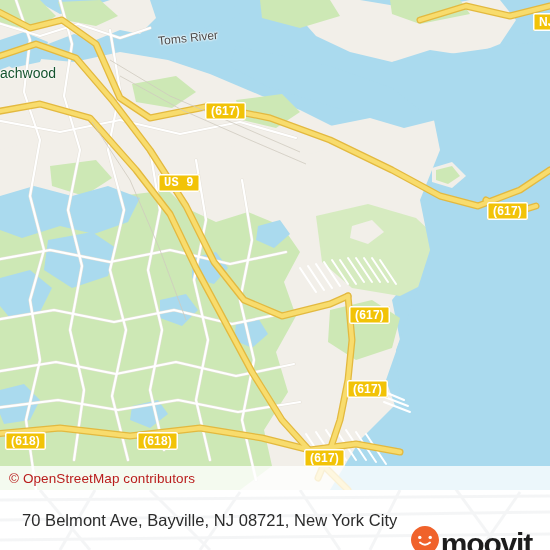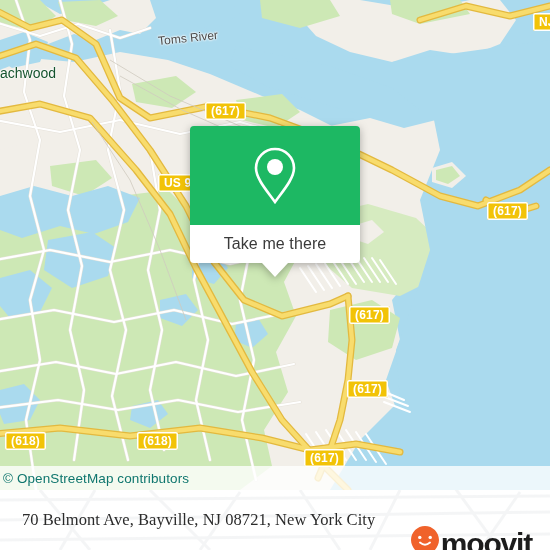--- a/index.html
+++ b/index.html
@@ -15,21 +15,21 @@
   .map svg{display:block;}
 
   
   .attrib{
     position:absolute;left:0;top:466px;width:550px;height:24px;
     background:rgba(255,255,255,.78);
     display:flex;align-items:center;
     z-index:40;
   }
   .attrib span{
-    font-size:13.5px;color:#0f766e;padding-left:3px;letter-spacing:.1px;
+    font-size:13.5px;color:#b91c1c;padding-left:9px;letter-spacing:.1px;
     font-family:"Liberation Sans","DejaVu Sans",sans-serif;
   }
 
   
   .popup{
     position:absolute;left:190px;top:126px;width:170px;z-index:60;
     filter:drop-shadow(0 2px 4px rgba(0,0,0,.30));
   }
   .popup-top{
     height:99px;background:#1db863;
@@ -58,21 +58,21 @@
     position:absolute;left:0;top:490px;width:550px;height:60px;
     background:#ffffff;overflow:hidden;
   }
   .footer-watermark{position:absolute;left:0;top:-490px;width:550px;height:550px;opacity:.10;pointer-events:none;}
   .footer-inner{
     position:relative;width:100%;height:100%;
     display:flex;align-items:center;justify-content:space-between;
     padding:0 18px 0 22px;box-sizing:border-box;
   }
   .footer-address{
-    font-size:16.5px;color:#2b2b2b;letter-spacing:.05px;white-space:nowrap;font-family:Liberation Serif, serif;
+    font-size:16.5px;color:#2b2b2b;letter-spacing:.05px;white-space:nowrap;
   }
   .brand{display:flex;align-items:center;gap:1px;margin-top:48px;}
   .brand-word{
     font-size:30px;font-weight:700;color:#1c1c1c;letter-spacing:-1.2px;
     line-height:1;font-family:"Liberation Sans","DejaVu Sans",sans-serif;
   }
 </style>
 </head>
 <body>
 
@@ -226,46 +226,34 @@
       </g>
     </svg>
 
     <div id="place-labels">
         <div style="position: absolute; left: 158px; top: 31px; font-size: 12px; color: rgb(74, 74, 74); white-space: nowrap; transform: rotate(-6deg); text-shadow: rgb(255, 255, 255) 0px 0px 2px, rgb(255, 255, 255) 0px 0px 2px, rgb(255, 255, 255) 0px 0px 3px; pointer-events: none;">Toms River</div>
         <div style="position: absolute; left: 0px; top: 65px; font-size: 14px; color: #14532d; white-space: nowrap; transform: rotate(0deg); text-shadow: rgb(255, 255, 255) 0px 0px 2px, rgb(255, 255, 255) 0px 0px 2px, rgb(255, 255, 255) 0px 0px 3px; pointer-events: none;">achwood</div>
       </div>
 
     <div id="road-shields">
         <div style="position: absolute; left: 205px; top: 102px; background: rgb(242, 195, 7); color: rgb(255, 255, 255); font-size: 12px; font-weight: 700; line-height: 1; padding: 3px 6px; border-radius: 2px; box-shadow: rgb(255, 255, 255) 0px 0px 0px 1.5px inset; white-space: nowrap; letter-spacing: 0.2px;">(617)</div>
-        <div style="position: absolute; left: 158px; top: 174px; background: rgb(242, 195, 7); color: rgb(255, 255, 255); font-size: 12px; font-weight: 700; line-height: 1; padding: 3px 6px; border-radius: 2px; box-shadow: rgb(255, 255, 255) 0px 0px 0px 1.5px inset; white-space: nowrap; letter-spacing: 0.2px;">US 9</div>
+        <div style="position: absolute; left: 158px; top: 174px; background: rgb(242, 195, 7); color: rgb(255, 255, 255); font-size: 12px; font-weight: 700; line-height: 1; padding: 3px 6px; border-radius: 2px; box-shadow: rgb(255, 255, 255) 0px 0px 0px 1.5px inset; white-space: nowrap; letter-spacing: 0.2px; font-family: Liberation Mono, monospace;">US 9</div>
         <div style="position: absolute; left: 487px; top: 202px; background: rgb(242, 195, 7); color: rgb(255, 255, 255); font-size: 12px; font-weight: 700; line-height: 1; padding: 3px 6px; border-radius: 2px; box-shadow: rgb(255, 255, 255) 0px 0px 0px 1.5px inset; white-space: nowrap; letter-spacing: 0.2px;">(617)</div>
         <div style="position: absolute; left: 533px; top: 13px; background: rgb(242, 195, 7); color: rgb(255, 255, 255); font-size: 12px; font-weight: 700; line-height: 1; padding: 3px 6px; border-radius: 2px; box-shadow: rgb(255, 255, 255) 0px 0px 0px 1.5px inset; white-space: nowrap; letter-spacing: 0.2px;">NJ 3</div>
         <div style="position: absolute; left: 349px; top: 306px; background: rgb(242, 195, 7); color: rgb(255, 255, 255); font-size: 12px; font-weight: 700; line-height: 1; padding: 3px 6px; border-radius: 2px; box-shadow: rgb(255, 255, 255) 0px 0px 0px 1.5px inset; white-space: nowrap; letter-spacing: 0.2px;">(617)</div>
         <div style="position: absolute; left: 347px; top: 380px; background: rgb(242, 195, 7); color: rgb(255, 255, 255); font-size: 12px; font-weight: 700; line-height: 1; padding: 3px 6px; border-radius: 2px; box-shadow: rgb(255, 255, 255) 0px 0px 0px 1.5px inset; white-space: nowrap; letter-spacing: 0.2px;">(617)</div>
         <div style="position: absolute; left: 5px; top: 432px; background: rgb(242, 195, 7); color: rgb(255, 255, 255); font-size: 12px; font-weight: 700; line-height: 1; padding: 3px 6px; border-radius: 2px; box-shadow: rgb(255, 255, 255) 0px 0px 0px 1.5px inset; white-space: nowrap; letter-spacing: 0.2px;">(618)</div>
         <div style="position: absolute; left: 137px; top: 432px; background: rgb(242, 195, 7); color: rgb(255, 255, 255); font-size: 12px; font-weight: 700; line-height: 1; padding: 3px 6px; border-radius: 2px; box-shadow: rgb(255, 255, 255) 0px 0px 0px 1.5px inset; white-space: nowrap; letter-spacing: 0.2px;">(618)</div>
         <div style="position: absolute; left: 304px; top: 449px; background: rgb(242, 195, 7); color: rgb(255, 255, 255); font-size: 12px; font-weight: 700; line-height: 1; padding: 3px 6px; border-radius: 2px; box-shadow: rgb(255, 255, 255) 0px 0px 0px 1.5px inset; white-space: nowrap; letter-spacing: 0.2px;">(617)</div>
       </div>
 
     <div class="attrib">
       <span>© OpenStreetMap contributors</span>
     </div>
 
-    <div class="popup">
-      <div class="popup-top">
-        <svg width="48" height="62" viewBox="0 0 48 62">
-          <path d="M24 4 C13.5 4 5 12.5 5 23 C5 34 17 47 24 57 C31 47 43 34 43 23 C43 12.5 34.5 4 24 4 Z" fill="none" stroke="#ffffff" stroke-width="2.6"></path>
-          <circle cx="24" cy="22" r="8" fill="#ffffff"></circle>
-        </svg>
-      </div>
-      <div class="popup-bottom">
-        <span class="label">Take me there</span>
-        <span class="popup-tail"></span>
-      </div>
-    </div>
   </div>
 
   <div class="footer">
     <svg class="footer-watermark" viewBox="0 0 550 550">
       <g stroke="#9aa3ab" fill="none" stroke-width="3">
         <path d="M40,490 L90,550"></path>
           <path d="M95,490 L60,550"></path>
         <path d="M150,490 L210,550"></path>
           <path d="M240,492 L200,550"></path>
         <path d="M300,490 L340,550"></path>

